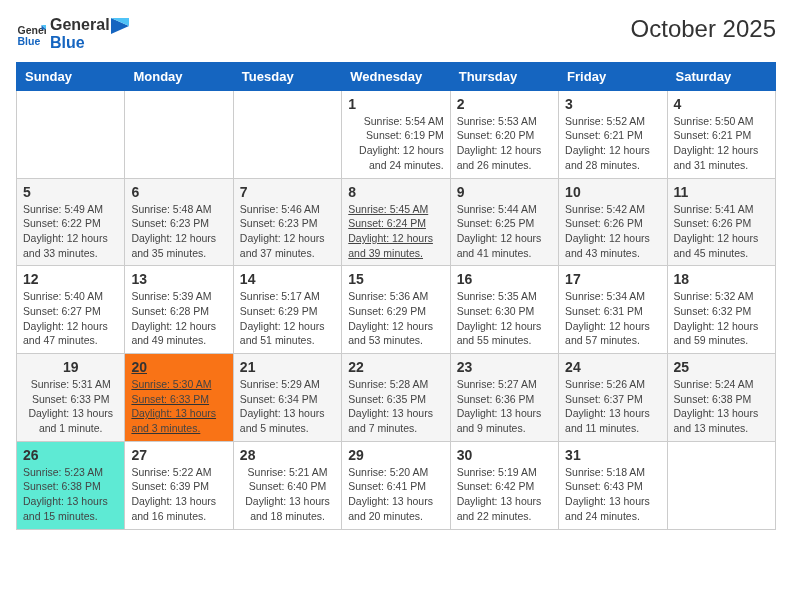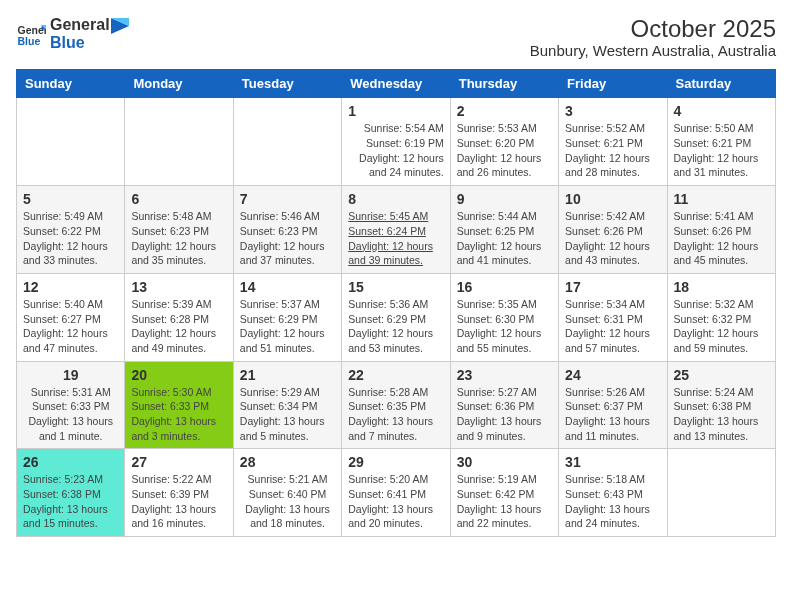--- a/index.html
+++ b/index.html
@@ -94,21 +94,20 @@
         <span style="color:#333;">General</span><svg width="18" height="16" viewBox="0 0 18 16" style="vertical-align:middle;margin:0 1px">
             <polygon points="0,0 18,8 0,16" fill="#1565c0"></polygon>
             <polygon points="0,0 18,0 18,8" fill="#4fc3f7"></polygon>
           </svg>
       </div>
       <div style="font-size:16px;font-weight:bold;color:#1565c0;">Blue</div>
     </div>
   </div>
   <div class="title-section">
     <div class="month-title">October 2025</div>
-    <div class="location">Bunbury, Western Australia, Australia</div>
   </div>
 </div>
 
 <table>
   <thead>
     <tr>
       <th class="day-header">Sunday</th>
       <th class="day-header">Monday</th>
       <th class="day-header">Tuesday</th>
       <th class="day-header">Wednesday</th>
@@ -212,21 +211,21 @@
         </td>
         <td style="background: rgb(255, 255, 255);">
           <div class="day-number">13</div>
           <div class="day-info" style="white-space: pre-line;">Sunrise: 5:39 AM
 Sunset: 6:28 PM
 Daylight: 12 hours
 and 49 minutes.</div>
         </td>
         <td style="background: rgb(255, 255, 255);">
           <div class="day-number">14</div>
-          <div class="day-info" style="white-space: pre-line;">Sunrise: 5:37 AM
+          <div class="day-info" style="white-space: pre-line;">Sunrise: 5:17 AM
 Sunset: 6:29 PM
 Daylight: 12 hours
 and 51 minutes.</div>
         </td>
         <td style="background: rgb(255, 255, 255);">
           <div class="day-number">15</div>
           <div class="day-info" style="white-space: pre-line;">Sunrise: 5:36 AM
 Sunset: 6:29 PM
 Daylight: 12 hours
 and 53 minutes.</div>
@@ -254,21 +253,21 @@
         </td>
       </tr>
       <tr>
         <td style="background: rgb(245, 245, 245); text-align: center;">
           <div class="day-number">19</div>
           <div class="day-info" style="white-space: pre-line;">Sunrise: 5:31 AM
 Sunset: 6:33 PM
 Daylight: 13 hours
 and 1 minute.</div>
         </td>
-        <td style="background: #84cc16;">
+        <td style="background: #f97316; text-decoration: underline;">
           <div class="day-number">20</div>
           <div class="day-info" style="white-space: pre-line;">Sunrise: 5:30 AM
 Sunset: 6:33 PM
 Daylight: 13 hours
 and 3 minutes.</div>
         </td>
         <td style="background: rgb(245, 245, 245);">
           <div class="day-number">21</div>
           <div class="day-info" style="white-space: pre-line;">Sunrise: 5:29 AM
 Sunset: 6:34 PM

